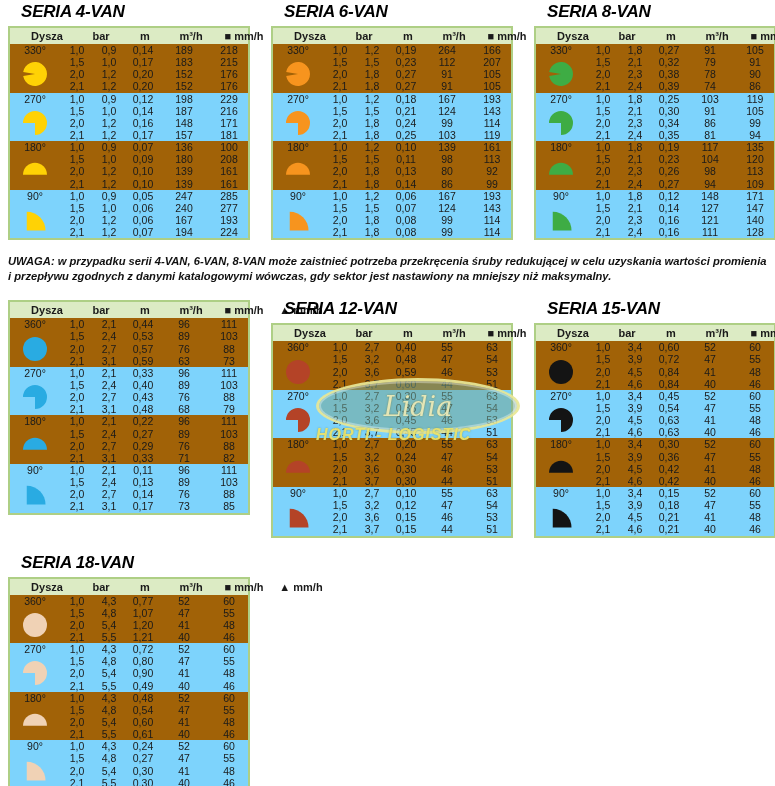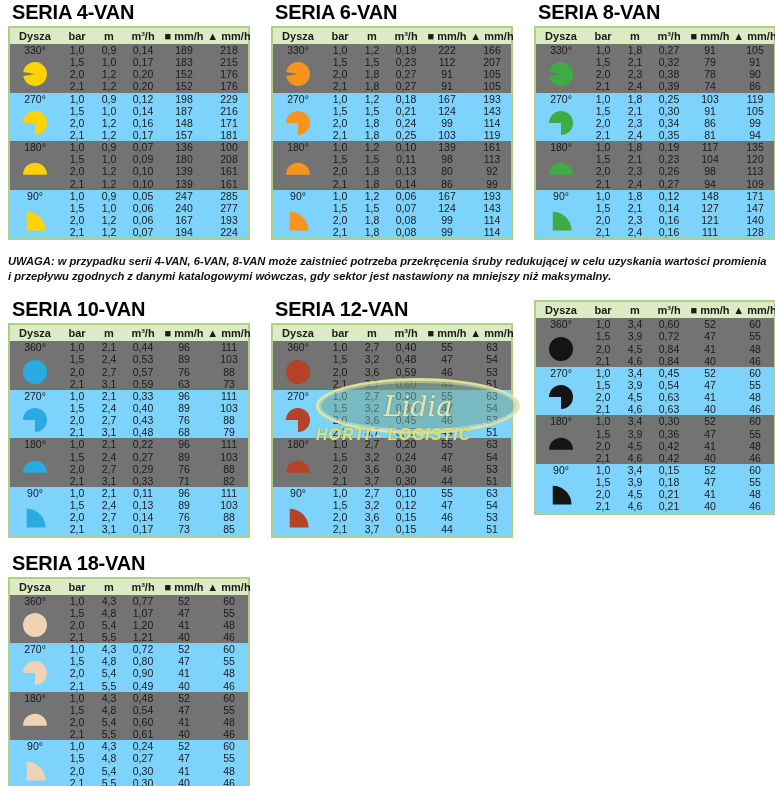--- a/index.html
+++ b/index.html
@@ -2,34 +2,34 @@
 <html><head>
 <meta charset="utf-8">
 <style>
   html,body{margin:0;padding:0;background:#ffffff;}
   body{width:775px;height:786px;overflow:hidden;
        font-family:"Liberation Sans",sans-serif;color:#1a1a1a;}
   .page{position:relative;width:775px;height:786px;}
   .trow{display:flex;gap:21px;padding-left:8px;align-items:flex-start;}
   .trow.first{padding-top:3px;}
   .tcol{width:242px;flex:0 0 242px;}
-  .ttitle{font-size:20px;font-weight:700;letter-spacing:-0.2px;color:#000;
-          margin:0 0 5px 4px;line-height:18px;}
+  .ttitle{font-size:17px;font-weight:700;letter-spacing:-0.2px;color:#000;
+          margin:0 0 5px 13px;line-height:18px;font-style:italic;}
   .tbl{border:2px solid #aecf85;background:#fbfcf4;}
   .thead{display:flex;align-items:center;height:16px;background:#dcebc4;
          font-size:11px;font-weight:700;}
-  .hc{text-align:center;}
+  .hc{text-align:center;padding-left:12px;}
   .c0{width:50px;flex:0 0 50px;}
   .c1{width:34px;flex:0 0 34px;text-align:center;}
   .c2{width:30px;flex:0 0 30px;text-align:center;}
   .c3{width:38px;flex:0 0 38px;text-align:center;}
   .c4{width:44px;flex:0 0 44px;text-align:center;}
   .c5{width:46px;flex:0 0 46px;text-align:center;}
   .group{display:flex;}
-  .band-light{background:#737373;}
+  .band-light{background:#a16207;}
   .band-green{background:#7dd3fc;}
   .dysza{width:50px;flex:0 0 50px;display:flex;flex-direction:column;align-items:center;}
   .angle{height:12px;line-height:12px;font-size:10.5px;text-align:center;}
   .icon{flex:1;display:flex;align-items:center;justify-content:center;}
   .grows{flex:1;}
   .row{display:flex;height:12.15px;align-items:center;font-size:10.5px;}
   .note{font-size:11.2px;font-style:italic;font-weight:600;line-height:15px;
         margin:14px 6px 16px 8px;color:#111;}
   .note b{font-style:italic;}
   
@@ -241,21 +241,21 @@
                 <svg viewBox="0 0 40 40" width="30" height="30" aria-hidden="true">
                   <path d="M20,20 L4.24,17.22 A16,16 0 1 1 4.24,22.78 Z" fill="#F7941E"></path>
                 </svg>
               </div>
             </div>
             <div class="grows">
               <div class="row">
                 <span class="c1">1,0</span>
                 <span class="c2">1,2</span>
                 <span class="c3">0,19</span>
-                <span class="c4">222</span>
+                <span class="c4">264</span>
                 <span class="c5">166</span>
               </div>
               <div class="row">
                 <span class="c1">1,5</span>
                 <span class="c2">1,5</span>
                 <span class="c3">0,23</span>
                 <span class="c4">112</span>
                 <span class="c5">207</span>
               </div>
               <div class="row">
@@ -569,21 +569,20 @@
           </div>
         </div>
       </div>
     </div>
 
   <p class="note"><b>UWAGA:</b>
      <span>w przypadku serii 4-VAN, 6-VAN, 8-VAN może zaistnieć potrzeba przekręcenia śruby redukującej w celu uzyskania wartości promienia i przepływu zgodnych z danymi katalogowymi wówczas, gdy sektor jest nastawiony na mniejszy niż maksymalny.</span></p>
 
   <div class="trow" id="trow-1">
       <div class="tcol">
-        <div class="ttitle">SERIA 10-VAN</div>
         <div class="tbl">
           <div class="thead">
             <span class="hc c0">Dysza</span>
             <span class="hc c1">bar</span>
             <span class="hc c2">m</span>
             <span class="hc c3">m³/h</span>
             <span class="hc c4">■ mm/h</span>
             <span class="hc c5">▲ mm/h</span>
           </div>
           <div class="group band-light">
@@ -915,20 +914,21 @@
                 <span class="c2">3,7</span>
                 <span class="c3">0,15</span>
                 <span class="c4">44</span>
                 <span class="c5">51</span>
               </div>
             </div>
           </div>
         </div>
       </div>
       <div class="tcol">
+        <div class="ttitle">SERIA 15-VAN</div>
         <div class="tbl">
           <div class="thead">
             <span class="hc c0">Dysza</span>
             <span class="hc c1">bar</span>
             <span class="hc c2">m</span>
             <span class="hc c3">m³/h</span>
             <span class="hc c4">■ mm/h</span>
             <span class="hc c5">▲ mm/h</span>
           </div>
           <div class="group band-light">

